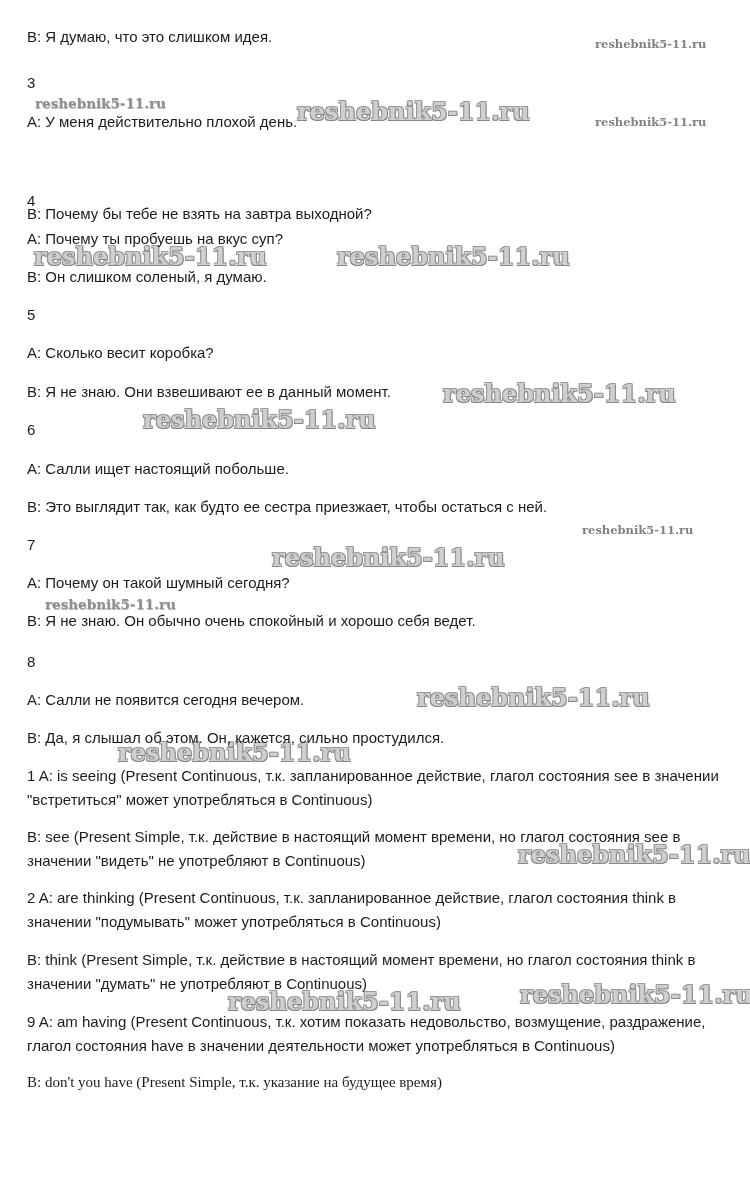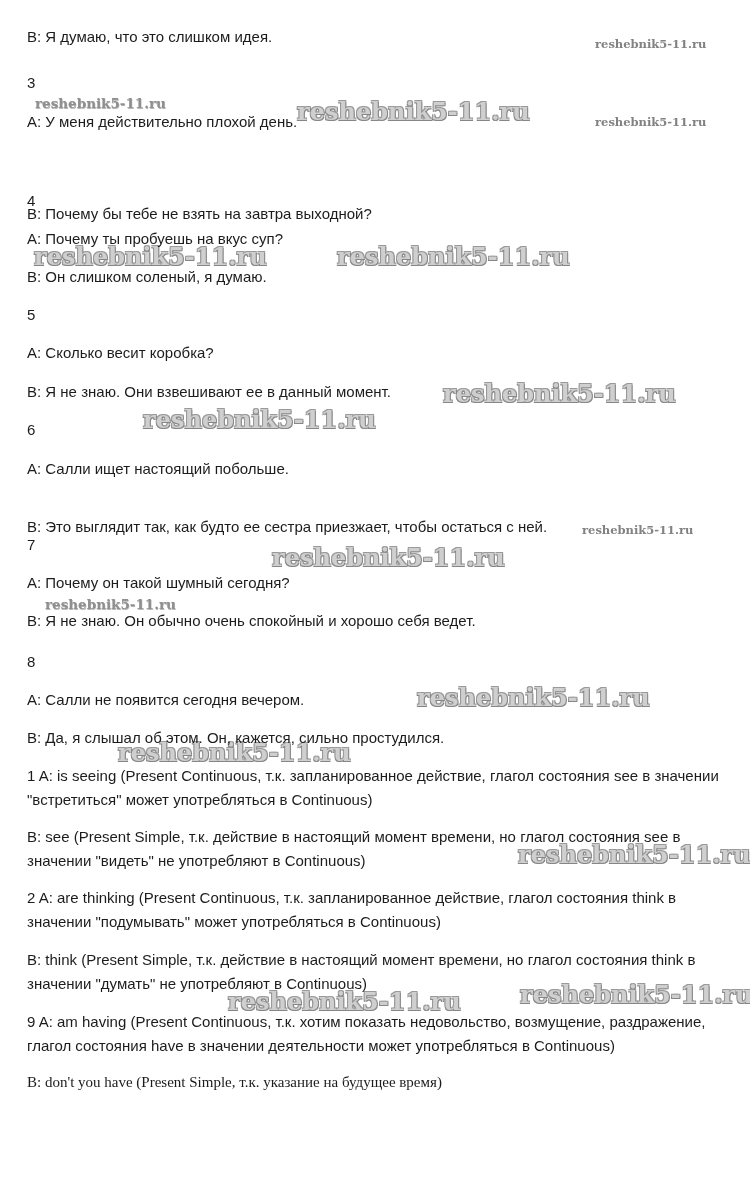--- a/index.html
+++ b/index.html
@@ -82,21 +82,21 @@
       <div class="text-line" style="top: 110px;">А: У меня действительно плохой день.</div>
       <div class="text-line" style="top: 160px; margin-top: 42px;">B: Почему бы тебе не взять на завтра выходной?</div>
       <div class="text-line" style="top: 189px;">4</div>
       <div class="text-line" style="top: 227px;">А: Почему ты пробуешь на вкус суп?</div>
       <div class="text-line" style="top: 265px;">B: Он слишком соленый, я думаю.</div>
       <div class="text-line" style="top: 303px;">5</div>
       <div class="text-line" style="top: 341px;">А: Сколько весит коробка?</div>
       <div class="text-line" style="top: 380px;">B: Я не знаю. Они взвешивают ее в данный момент.</div>
       <div class="text-line" style="top: 418px;">6</div>
       <div class="text-line" style="top: 457px;">А: Салли ищет настоящий побольше.</div>
-      <div class="text-line" style="top: 495px; margin-top: 20px;">B: Это выглядит так, как будто ее сестра приезжает, чтобы остаться с ней.</div>
+      <div class="text-line" style="top: 495px;">B: Это выглядит так, как будто ее сестра приезжает, чтобы остаться с ней.</div>
       <div class="text-line" style="top: 533px;">7</div>
       <div class="text-line" style="top: 571px;">А: Почему он такой шумный сегодня?</div>
       <div class="text-line" style="top: 609px;">B: Я не знаю. Он обычно очень спокойный и хорошо себя ведет.</div>
       <div class="text-line" style="top: 650px;">8</div>
       <div class="text-line" style="top: 688px;">А: Салли не появится сегодня вечером.</div>
       <div class="text-line" style="top: 726px;">B: Да, я слышал об этом. Он, кажется, сильно простудился.</div>
       <div class="text-line" style="top: 764px;">1 A: is seeing (Present Continuous, т.к. запланированное действие, глагол состояния see в значении</div>
       <div class="text-line" style="top: 787.5px;">"встретиться" может употребляться в Continuous)</div>
       <div class="text-line" style="top: 825px;">B: see (Present Simple, т.к. действие в настоящий момент времени, но глагол состояния see в</div>
       <div class="text-line" style="top: 848.5px;">значении "видеть" не употребляют в Continuous)</div>

